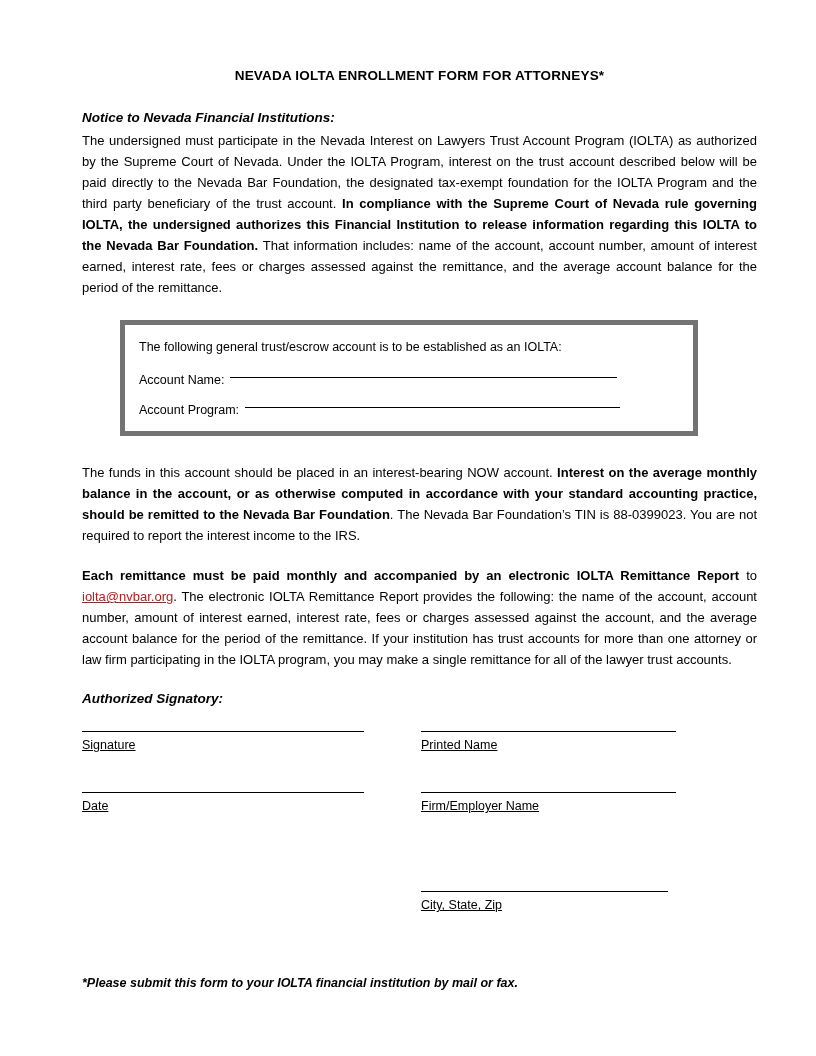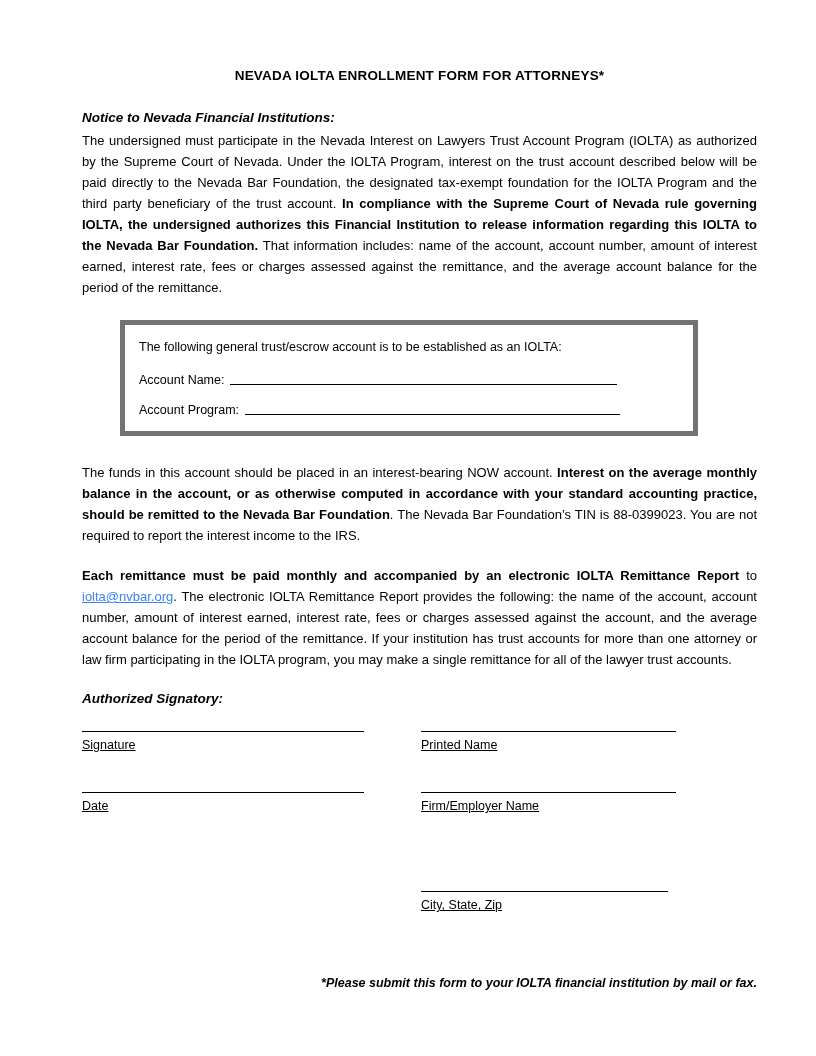--- a/index.html
+++ b/index.html
@@ -68,21 +68,21 @@
   }
   .account-box .box-line {
     font-size: 12.5px;
     line-height: 1.5;
     white-space: nowrap;
   }
   .account-box .box-row {
     margin-top: 16px;
     font-size: 12.5px;
     display: flex;
-    align-items: flex-end;
+    align-items: center;
     white-space: nowrap;
   }
   .account-box .field-label { margin-right: 6px; }
   .fill-rule {
     display: inline-block;
     border-bottom: 1px solid #000000;
     height: 0;
     position: relative;
     top: -2px;
   }
@@ -112,32 +112,32 @@
   .sig-line.w-right-short { width: 247px; }
   .sig-label {
     font-size: 12.5px;
     line-height: 1.45;
     padding-top: 4px;
     text-decoration: underline;
   }
   .sig-spacer { height: 38px; }
 
   .email-link {
-    color: #3b82f6;
+    color: #b91c1c;
     text-decoration: underline;
   }
 
   .footnote {
     font-size: 12.5px;
     font-style: italic;
     font-weight: bold;
     margin: 0;
     line-height: 1.5;
   }
-  .footnote-wrap { margin-top: 60px; text-align: right; }
+  .footnote-wrap { margin-top: 60px; }
 </style>
 </head>
 <body>
 
 <div class="page">
   <div class="content">
 
     <h1 class="doc-title">NEVADA IOLTA ENROLLMENT FORM FOR ATTORNEYS*</h1>
 
     <div class="section-heading">Notice to Nevada Financial Institutions:</div>

